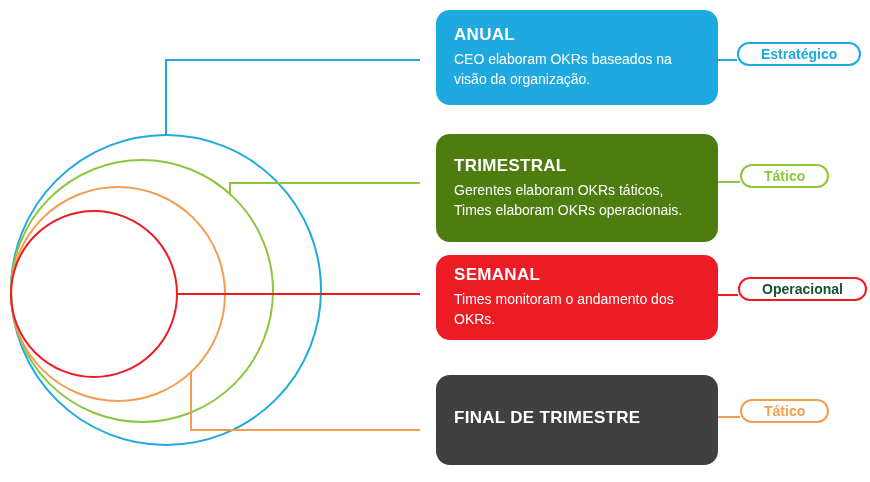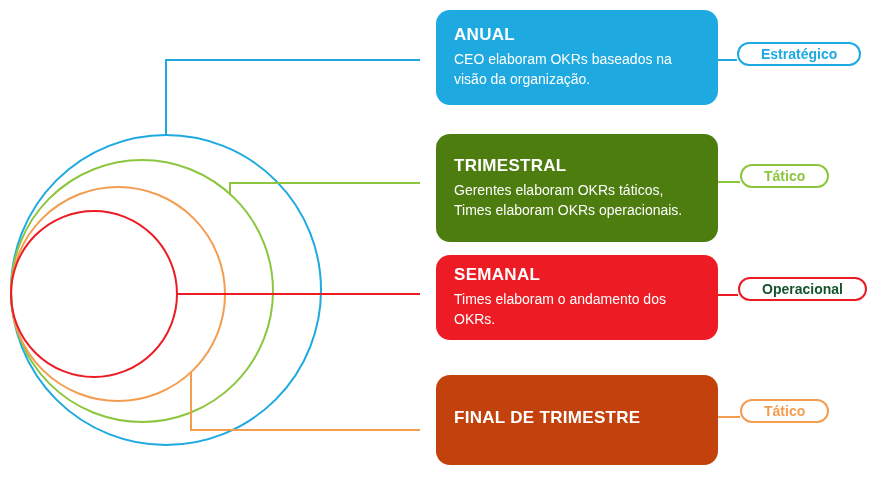--- a/index.html
+++ b/index.html
@@ -33,21 +33,21 @@
     letter-spacing: 0.3px;
     margin-bottom: 5px;
   }
   .card-desc {
     font-size: 14px;
     line-height: 1.4;
   }
   .card-anual      { top: 10px;  height: 95px;  background: #1ea9e0; }
   .card-trimestral { top: 134px; height: 108px; background: #4d7c0f; }
   .card-semanal    { top: 255px; height: 85px;  background: #ed1c24; }
-  .card-final      { top: 375px; height: 90px;  background: #c2410c; }
+  .card-final      { top: 375px; height: 90px;  background: #404040; }
 
   
   .pill {
     position: absolute;
     height: 24px;
     box-sizing: border-box;
     background: #ffffff;
     border-radius: 20px;
     border: 2px solid;
     display: flex;
@@ -93,21 +93,21 @@
   <div class="pill pill-estrategico">Estratégico</div>
 
   <div class="card card-trimestral">
     <div class="card-title">TRIMESTRAL</div>
     <div class="card-desc">Gerentes elaboram OKRs táticos, Times elaboram OKRs operacionais.</div>
   </div>
   <div class="pill pill-tatico-1">Tático</div>
 
   <div class="card card-semanal">
     <div class="card-title">SEMANAL</div>
-    <div class="card-desc">Times elaboram o andamento dos OKRs.</div>
+    <div class="card-desc">Times monitoram o andamento dos OKRs.</div>
   </div>
   <div class="pill pill-operacional">Operacional</div>
 
   <div class="card card-final">
     <div class="card-title">FINAL DE TRIMESTRE</div>
   </div>
   <div class="pill pill-tatico-2">Tático</div>
 
 </div>
 

